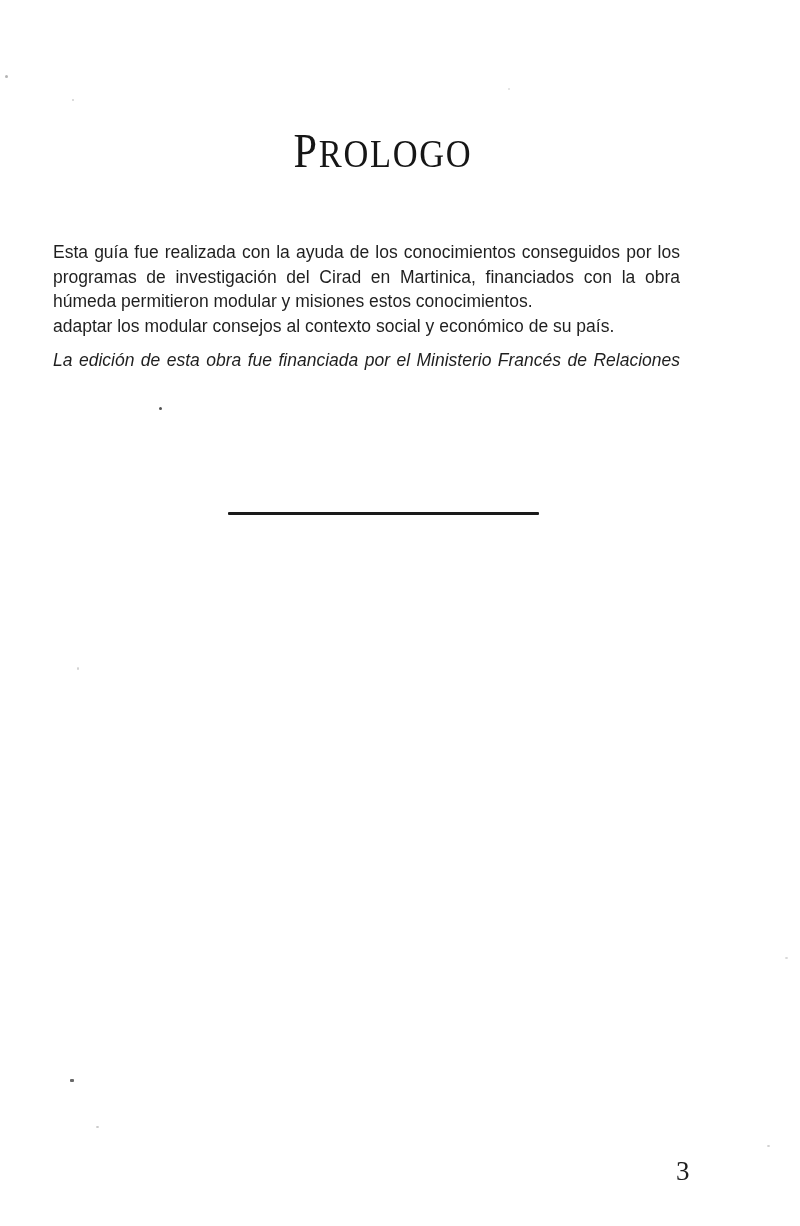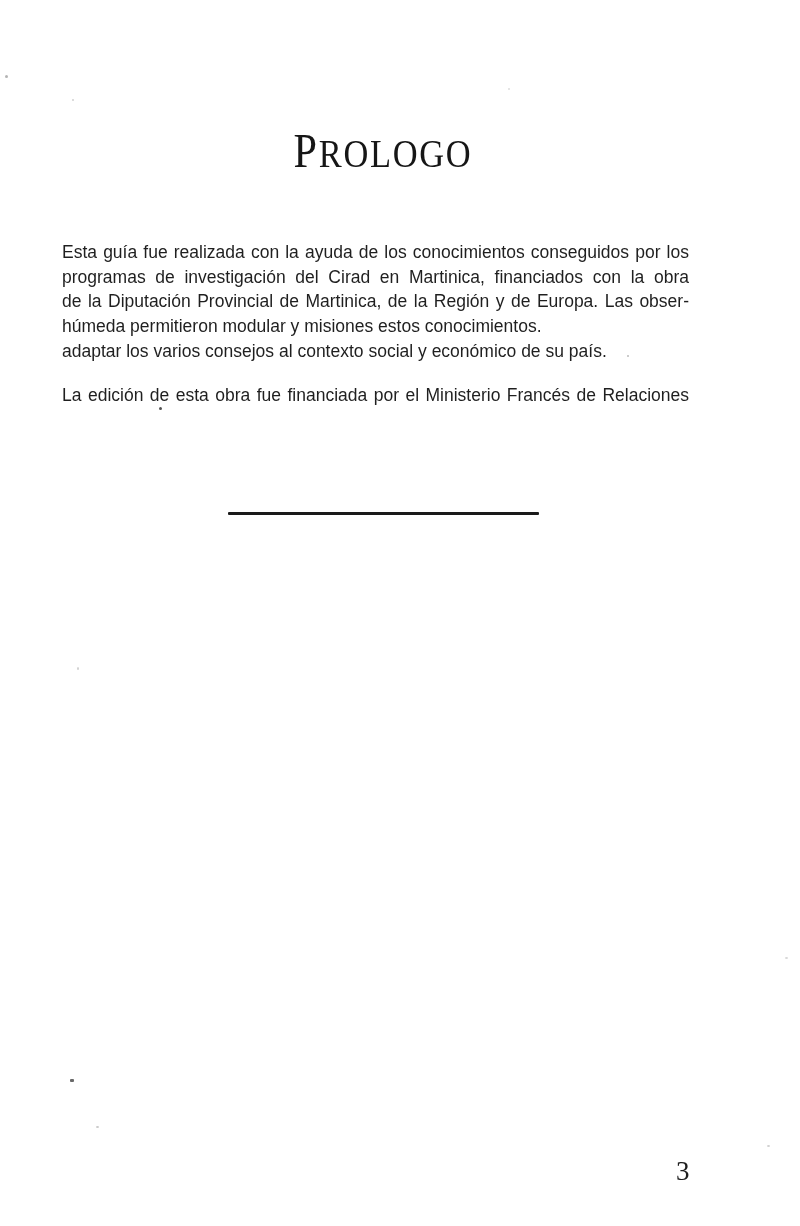--- a/index.html
+++ b/index.html
@@ -36,33 +36,34 @@
   .title-initial {
     font-size: 49px;
     letter-spacing: 2px;
   }
   .title-rest {
     font-size: 40px;
     letter-spacing: 2px;
   }
   .body-text {
     position: absolute;
-    left: 62px;
+    left: 53px;
     top: 240px;
     width: 627px;
     font-size: 17.5px;
     line-height: 24.7px;
     color: #1f1f1f;
     letter-spacing: 0px;
   }
   .paragraph {
     margin: 0;
   }
   .paragraph:last-child {
-    margin-top: 19px;
+    margin-top: 9px;
+    font-style: italic;
   }
   .line {
     text-align: justify;
     text-align-last: justify;
     overflow: hidden;
     white-space: normal;
   }
   .line.last {
     text-align-last: left;
   }
@@ -106,25 +107,24 @@
 <div class="page">
 
   <h1 class="title">
     <span class="title-scale"><span class="title-initial">P</span><span class="title-rest">ROLOGO</span></span>
   </h1>
 
   <div class="body-text">
       <div class="paragraph">
         <div class="line">Esta guía fue realizada con la ayuda de los conocimientos conseguidos por los</div>
         <div class="line">programas de investigación del Cirad en Martinica, financiados con la obra</div>
-        <div class="line">de la Diputación Provincial de Martinica, de la Región y de Europa. Las obser-</div>
         <div class="line last">húmeda permitieron modular y misiones estos conocimientos.</div>
       </div>
       <div class="paragraph">
-        <div class="line last">adaptar los varios consejos al contexto social y económico de su país.</div>
+        <div class="line last">adaptar los modular consejos al contexto social y económico de su país.</div>
       </div>
       <div class="paragraph">
         <div class="line">La edición de esta obra fue financiada por el Ministerio Francés de Relaciones</div>
       </div>
     </div>
 
   <div class="divider"></div>
 
   <div class="page-number">3</div>
 

